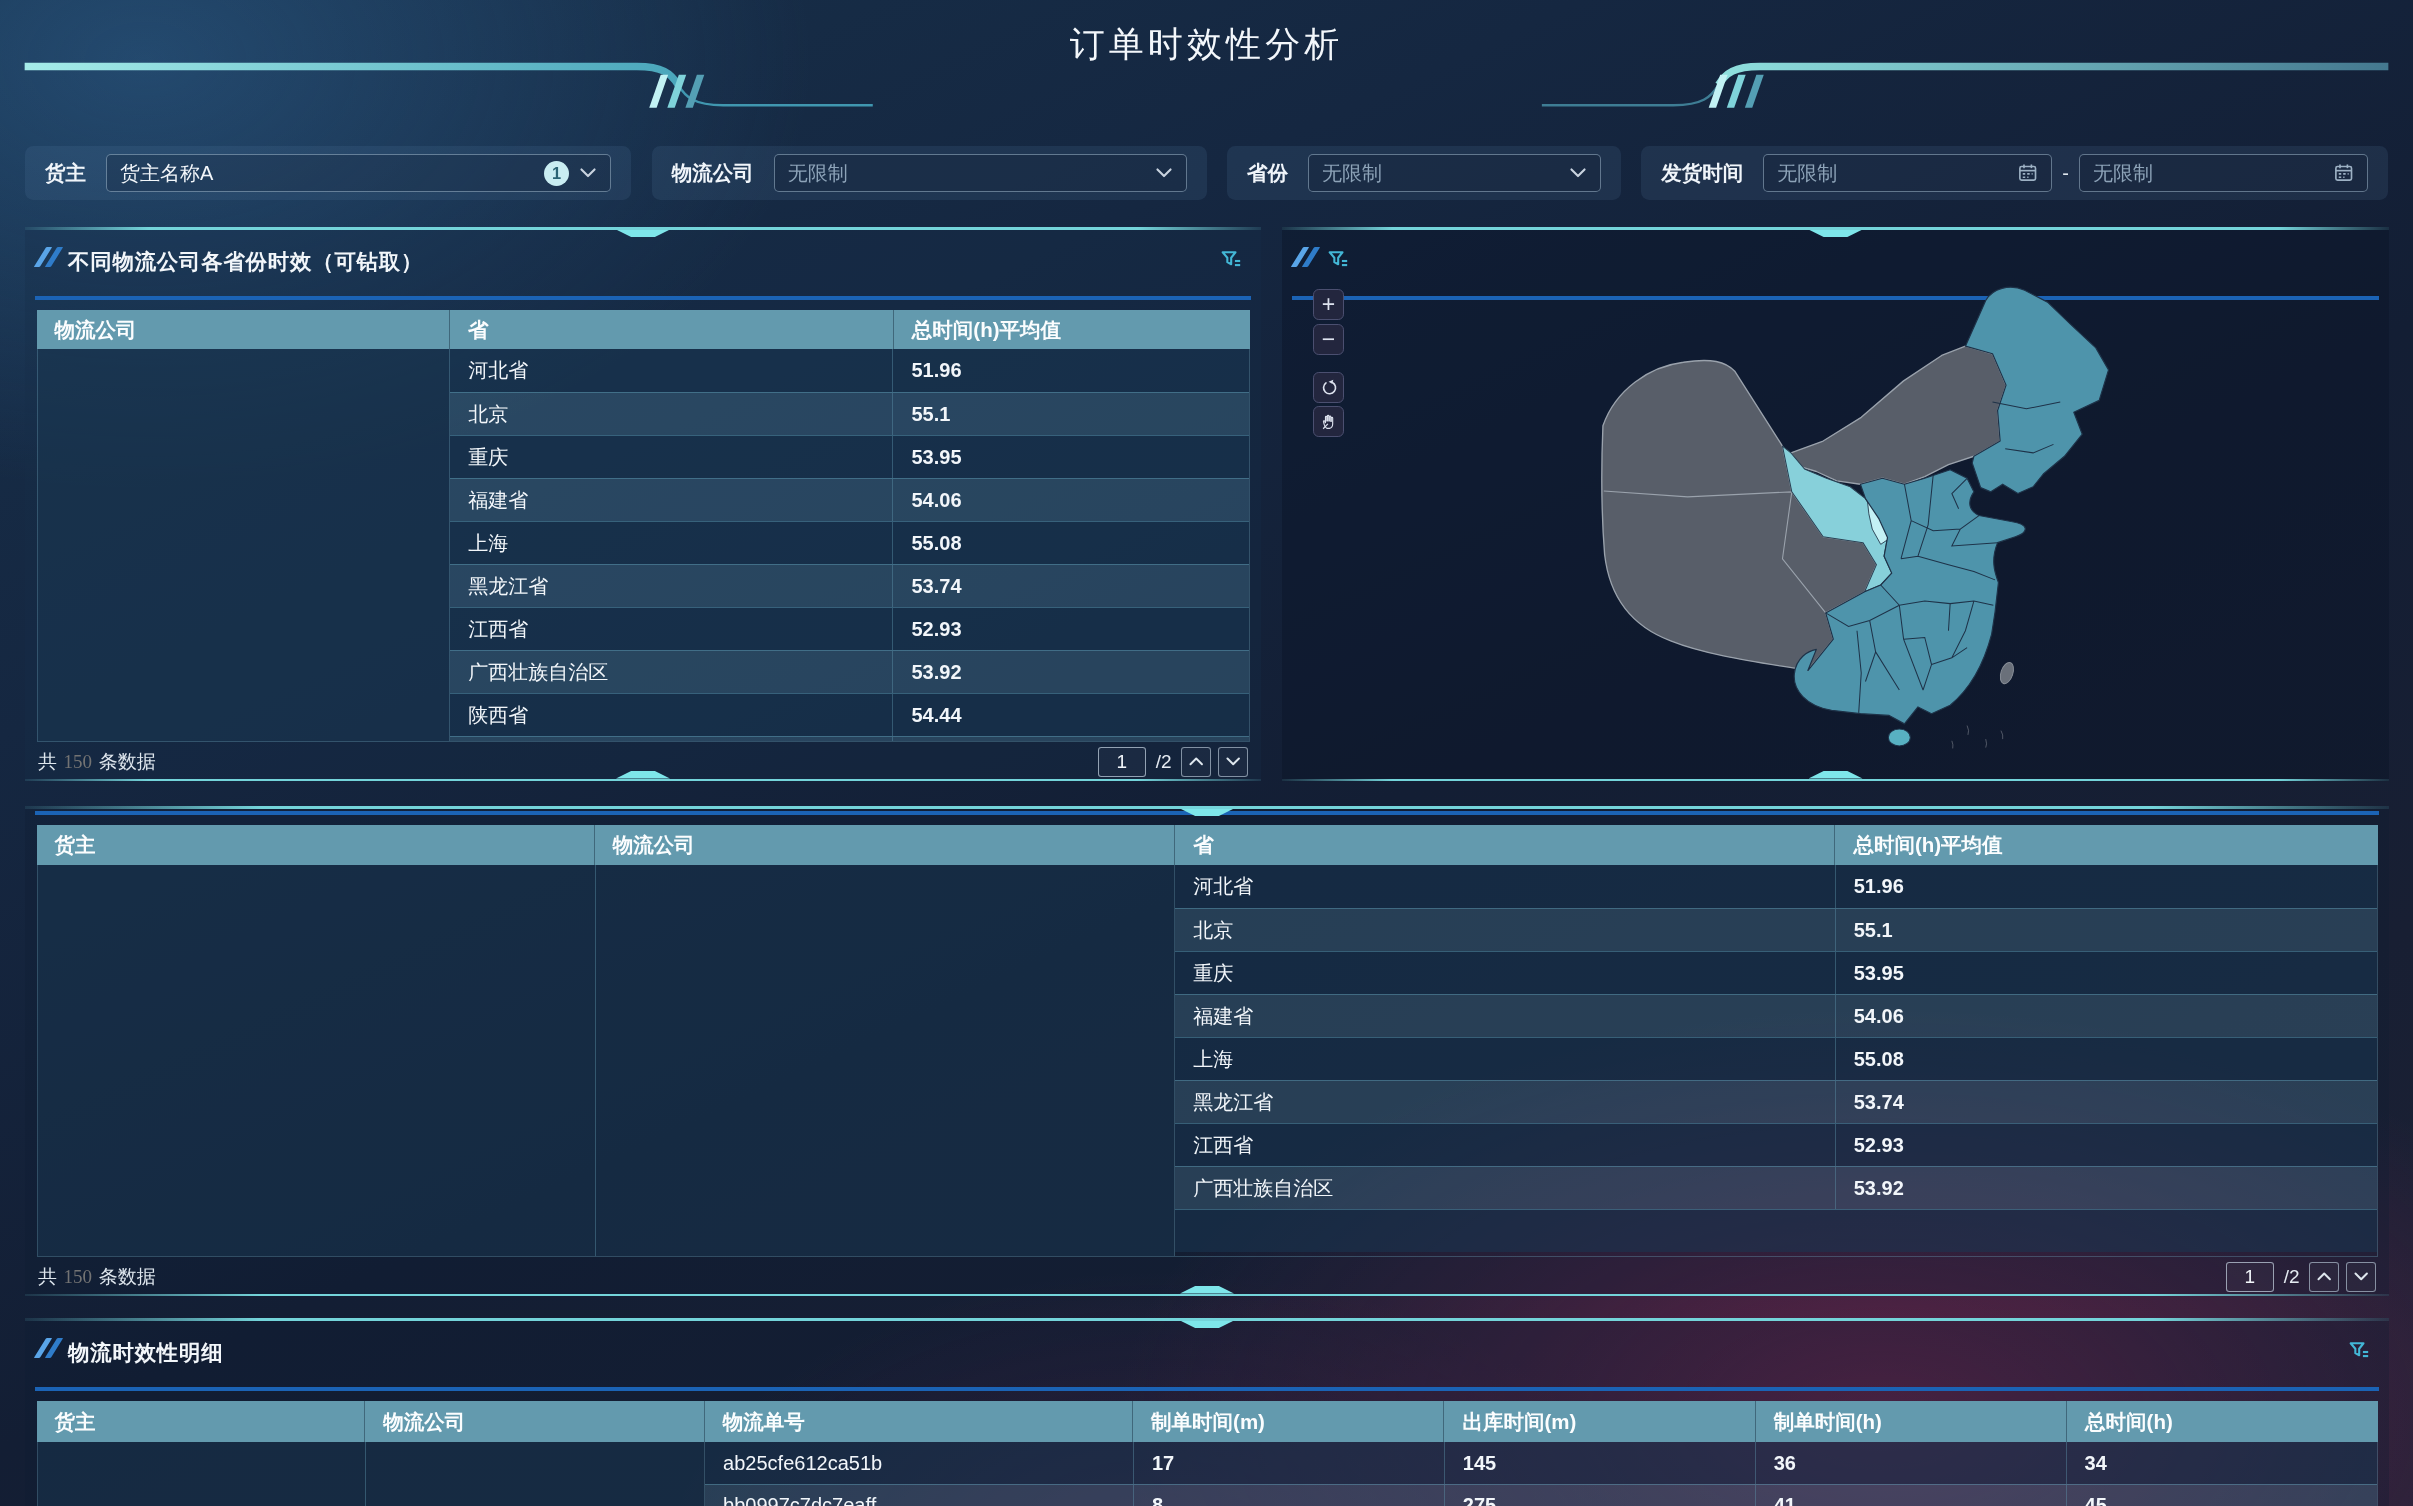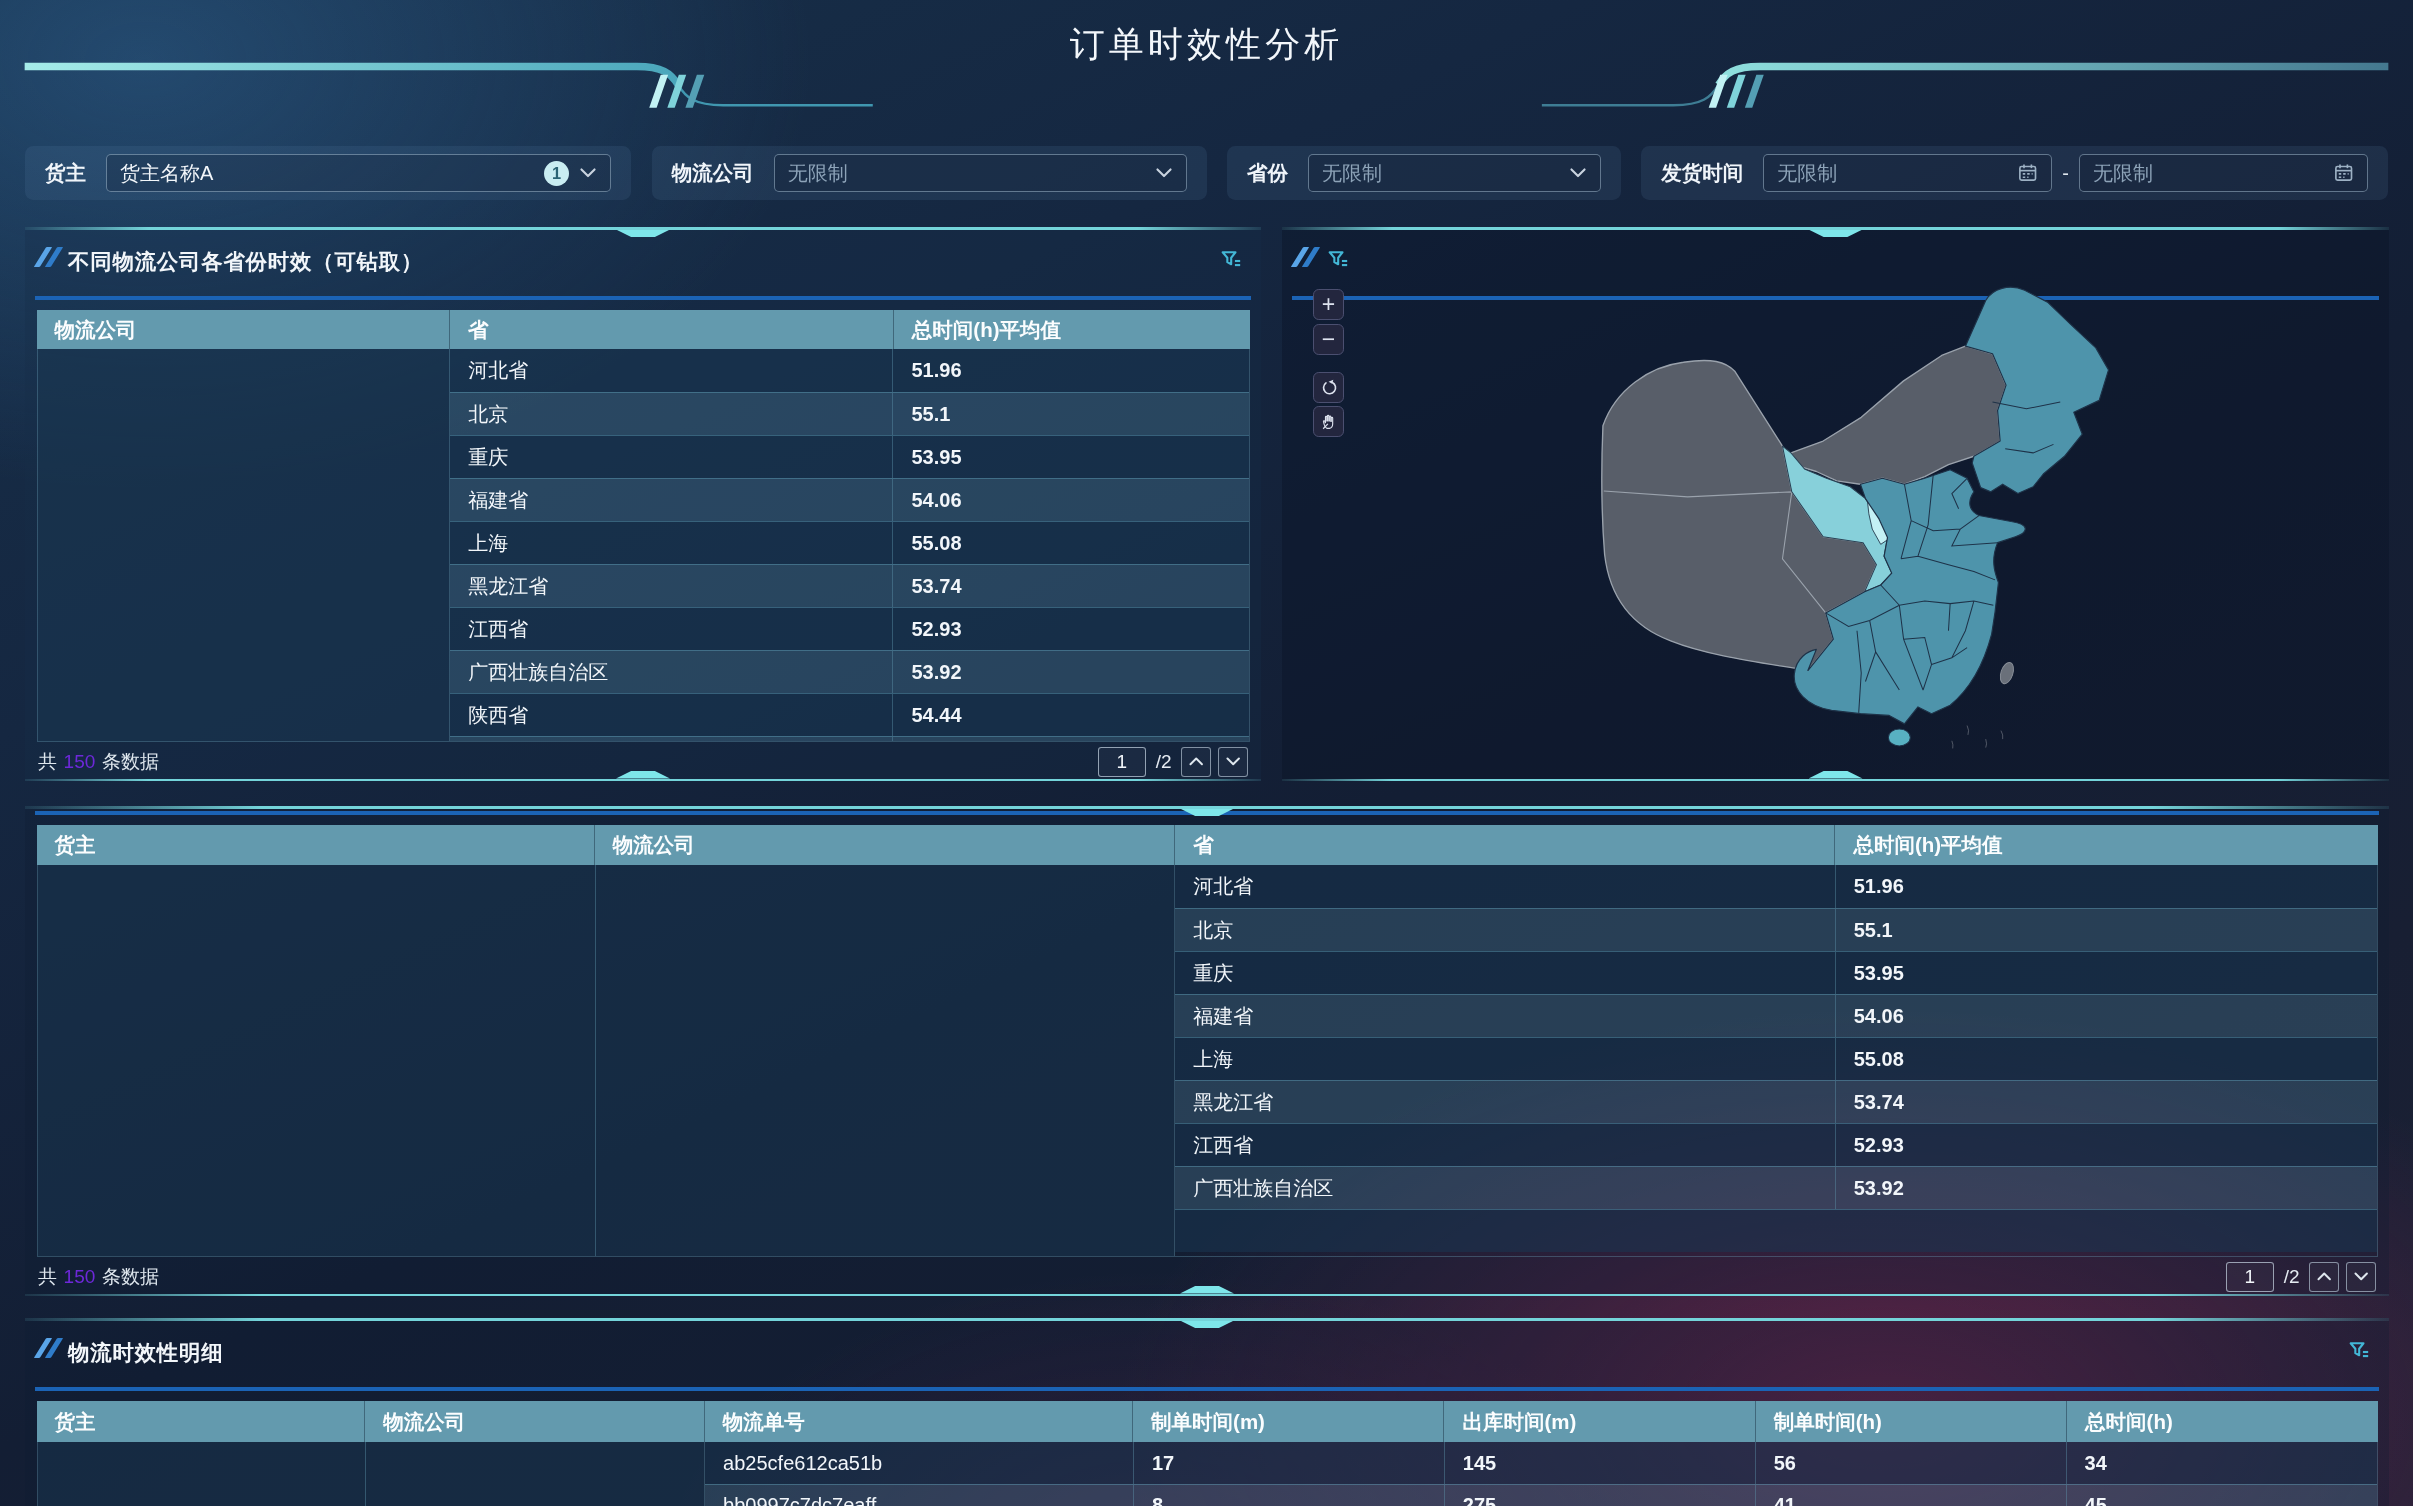--- a/index.html
+++ b/index.html
@@ -91,21 +91,21 @@
   #panelD .merged{width:28.5%}
   #panelD .mcell:nth-child(1){width:49.1%}#panelD .mcell:nth-child(2){width:50.9%}
   #panelD .td.c0{width:25.6%}#panelD .td.c1{width:18.6%}#panelD .td.c2{width:18.6%}
   #panelD .td.c3{width:18.6%}#panelD .td.c4{width:18.6%}
   #panelD .tr{height:42px;flex:none;}
   #panelD .thead{height:41px;}
   #panelD .tbody{flex:none;height:85px;}
   
   .panel-foot{flex:none;height:39px;display:flex;align-items:center;padding:0 13px;margin-top:0;}
   .total{font-size:19px;color:#dfe7ee;display:flex;align-items:center;gap:6.6px;}
-  .total b{color:#6d28d9;font-weight:400;}
+  .total b{color:#737373;font-weight:400;font-family:Liberation Serif, serif;}
   .pager{margin-left:auto;display:flex;align-items:center;gap:6.6px;}
   .pg-input{width:48px;height:30px;border:1.6px solid rgba(200,214,228,0.70);border-radius:3.3px;
     display:flex;align-items:center;justify-content:center;font-size:19px;color:#f2f6fa;
     background:rgba(255,255,255,0.03);box-sizing:border-box;}
   .pg-total{font-size:19px;color:#e5ebf2;margin:0 3.3px;}
   .pg-btn{width:30px;height:30px;border:1.6px solid rgba(165,180,196,0.75);border-radius:3.3px;
     background:rgba(255,255,255,0.03);display:flex;align-items:center;justify-content:center;
     padding:0;cursor:pointer;box-sizing:border-box;}
   
   .map-ctrl{position:absolute;width:31px;height:31px;border:1.6px solid #4b4f70;border-radius:5.8px;
@@ -475,21 +475,21 @@
       <div class="tbody">
         <div class="merged">
           <div class="mcell"></div>
             <div class="mcell"></div>
         </div>
         <div class="rows">
             <div class="tr">
               <div class="td c0">ab25cfe612ca51b</div>
               <div class="td c1">17</div>
               <div class="td c2">145</div>
-              <div class="td c3">56</div>
+              <div class="td c3">36</div>
               <div class="td c4">34</div>
             </div>
             <div class="tr">
               <div class="td c0">bb0997c7dc7eaff</div>
               <div class="td c1">8</div>
               <div class="td c2">275</div>
               <div class="td c3">41</div>
               <div class="td c4">45</div>
             </div>
           </div>

